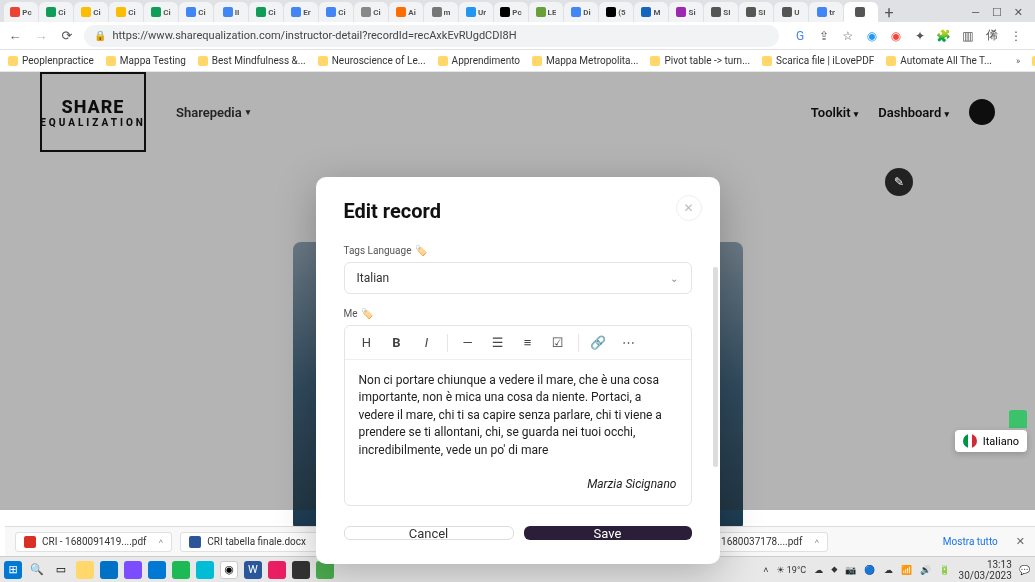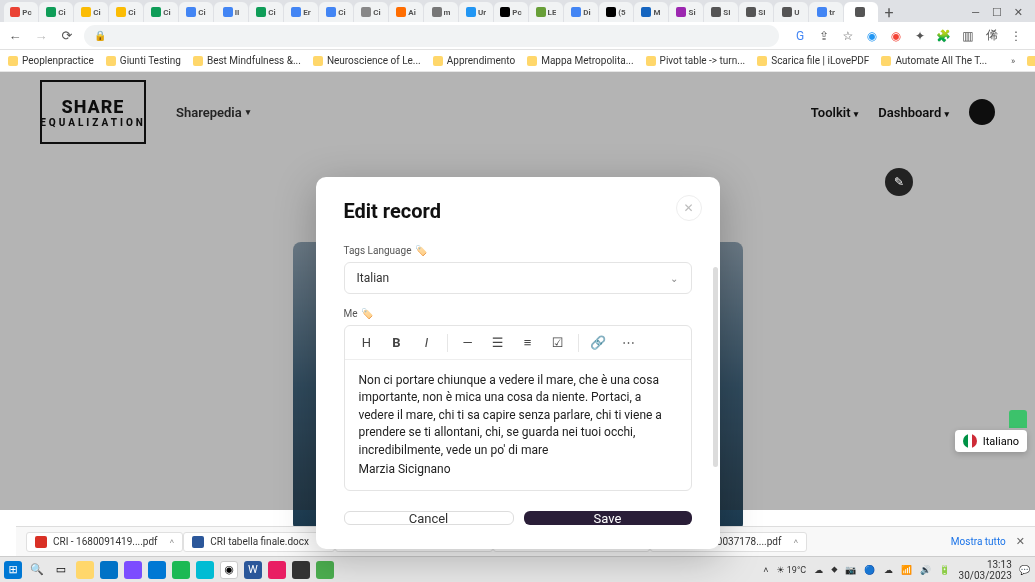--- a/index.html
+++ b/index.html
@@ -27,21 +27,21 @@
     .bookmarks-bar { height: 22px; background: #fff; border-bottom: 1px solid #e6e6e6; display: flex; align-items: center; padding: 0 8px; gap: 12px; font-size: 10px; color: #333; }
     .bookmarks-bar .bm { display: flex; align-items: center; gap: 4px; white-space: nowrap; }
     .bookmarks-bar .bm .fav { width: 10px; height: 10px; background: #ffd76b; border-radius: 2px; }
     .bookmarks-bar .spacer { flex: 1; }
     .bookmarks-bar .chev { color: #555; font-size: 9px; }
 
     
     .page { position: relative; height: 438px; background: #fff; }
     .overlay-dim { position: absolute; inset: 0; background: rgba(40,40,40,0.35); }
     .page-header { position: relative; height: 80px; display: flex; align-items: center; padding: 0 40px; gap: 30px; }
-    .logo { width: 106px; height: 64px; border: 2px solid #000; display: flex; flex-direction: column; align-items: center; justify-content: center; font-weight: 800; letter-spacing: 1px; color: #000; }
+    .logo { width: 106px; height: 80px; border: 2px solid #000; display: flex; flex-direction: column; align-items: center; justify-content: center; font-weight: 800; letter-spacing: 1px; color: #000; }
     .logo .l1 { font-size: 18px; }
     .logo .l2 { font-size: 10px; letter-spacing: 3px; }
     .nav { display: flex; gap: 36px; font-size: 13px; font-weight: 600; color: #222; }
     .nav .item { display: flex; align-items: center; gap: 4px; }
     .nav-spacer { flex: 1; }
     .nav-right { display: flex; align-items: center; gap: 20px; font-size: 13px; font-weight: 600; }
     .avatar { width: 26px; height: 26px; border-radius: 50%; background: #000; }
     .fab { position: absolute; top: 96px; right: 122px; width: 28px; height: 28px; border-radius: 50%; background: #222; color: #fff; display: flex; align-items: center; justify-content: center; font-size: 12px; }
     .hero-img { position: absolute; top: 170px; left: 50%; transform: translateX(-50%); width: 450px; height: 290px; background: linear-gradient(to bottom, #8fa6b8 0%, #355d7a 50%, #1c3a4f 100%); border-radius: 8px; }
 
@@ -53,34 +53,34 @@
     .field-label { font-size: 10px; color: #555; margin-bottom: 6px; display: flex; align-items: center; gap: 4px; }
     .field-label .emoji { font-size: 10px; }
     .select { border: 1px solid #e4e4e4; border-radius: 6px; height: 32px; display: flex; align-items: center; justify-content: space-between; padding: 0 12px; font-size: 12px; color: #333; margin-bottom: 14px; }
     .select .chev { color: #888; font-size: 10px; }
 
     .editor { border: 1px solid #e4e4e4; border-radius: 6px; overflow: hidden; }
     .toolbar { height: 34px; border-bottom: 1px solid #eee; display: flex; align-items: center; padding: 0 8px; gap: 2px; }
     .toolbar .tbtn { width: 28px; height: 24px; display: flex; align-items: center; justify-content: center; color: #444; font-size: 13px; border-radius: 4px; }
     .toolbar .sep { width: 1px; height: 18px; background: #e6e6e6; margin: 0 4px; }
     .editor-body { padding: 12px 14px; font-size: 12px; color: #222; line-height: 1.45; min-height: 100px; }
-    .editor-body .author { margin-top: 2px; }
+    .editor-body .author { font-style: italic; margin-top: 17px; text-align: right; }
 
     .modal-actions { display: flex; gap: 10px; margin-top: 20px; }
     .btn { flex: 1; height: 14px; border-radius: 6px; font-size: 13px; display: flex; align-items: center; justify-content: center; cursor: pointer; }
     .btn-cancel { background: #fff; border: 1px solid #ddd; color: #333; }
     .btn-save { background: #2a1e38; color: #fff; }
 
     
     .lang-pill { position: absolute; right: 8px; bottom: 58px; background: #fff; border-radius: 4px; box-shadow: 0 2px 6px rgba(0,0,0,0.2); display: flex; align-items: center; padding: 4px 8px; font-size: 11px; gap: 6px; }
     .flag-it { width: 14px; height: 14px; border-radius: 50%; background: linear-gradient(to right, #009246 33%, #fff 33%, #fff 66%, #ce2b37 66%); }
     .expand-ico { position: absolute; right: 8px; bottom: 82px; width: 18px; height: 18px; background: #3cc26b; border-radius: 3px 3px 0 0; }
 
     
-    .download-shelf { position: absolute; left:16px; right:0; bottom: 26px; height: 30px; background: #f8f8f8; border-top: 1px solid #ddd; display: flex; align-items: center; padding: 0 10px; gap: 0; }
+    .download-shelf { position: absolute; left:5px; right:0; bottom: 26px; height: 30px; background: #f8f8f8; border-top: 1px solid #ddd; display: flex; align-items: center; padding: 0 10px; gap: 8px; }
     .dl-item { display: flex; align-items: center; gap: 6px; font-size: 10px; color: #333; padding: 3px 8px; border: 1px solid #e0e0e0; border-radius: 3px; background: #fff; }
     .dl-item .pdf-ico { width: 12px; height: 12px; background: #d93025; border-radius: 2px; }
     .dl-item .doc-ico { width: 12px; height: 12px; background: #2b579a; border-radius: 2px; }
     .dl-item .chev { color: #888; font-size: 8px; margin-left: 6px; }
     .download-shelf .spacer { flex: 1; }
     .download-shelf .show-all { font-size: 10px; color: #1a73e8; margin-left: 32px; }
     .download-shelf .x { font-size: 11px; color: #666; margin-left: 10px; }
 
     
     .taskbar { position: absolute; left:0; right:0; bottom:0; height: 26px; background: #e8e8e8; border-top: 1px solid #ccc; display: flex; align-items: center; padding: 0 4px; gap: 6px; }
@@ -202,20 +202,21 @@
     <span>✕</span>
   </div>
 </div>
 
 <div class="addr-bar">
   <div class="nav-btn">←</div>
   <div class="nav-btn disabled">→</div>
   <div class="nav-btn">⟳</div>
   <div class="url-box">
     <span class="lock">🔒</span>
+    <span>https://www.sharequalization.com/instructor-detail?recordId=recAxkEvRUgdCDI8H</span>
   </div>
   <div class="addr-icons">
     <span class="ico" style="color:#4285f4">G</span>
     <span class="ico">⇪</span>
     <span class="ico">☆</span>
     <span class="ico" style="color:#2196f3">◉</span>
     <span class="ico" style="color:#f44336">◉</span>
     <span class="ico">✦</span>
     <span class="ico">🧩</span>
     <span class="ico">▥</span>
@@ -225,21 +226,21 @@
 </div>
 
 <div class="bookmarks-bar">
 
   <div class="bm">
       <span class="fav"></span>
       <span>Peoplenpractice</span>
     </div>
     <div class="bm">
       <span class="fav"></span>
-      <span>Giunti Testing</span>
+      <span>Mappa Testing</span>
     </div>
     <div class="bm">
       <span class="fav"></span>
       <span>Best Mindfulness &amp;...</span>
     </div>
     <div class="bm">
       <span class="fav"></span>
       <span>Neuroscience of Le...</span>
     </div>
     <div class="bm">

